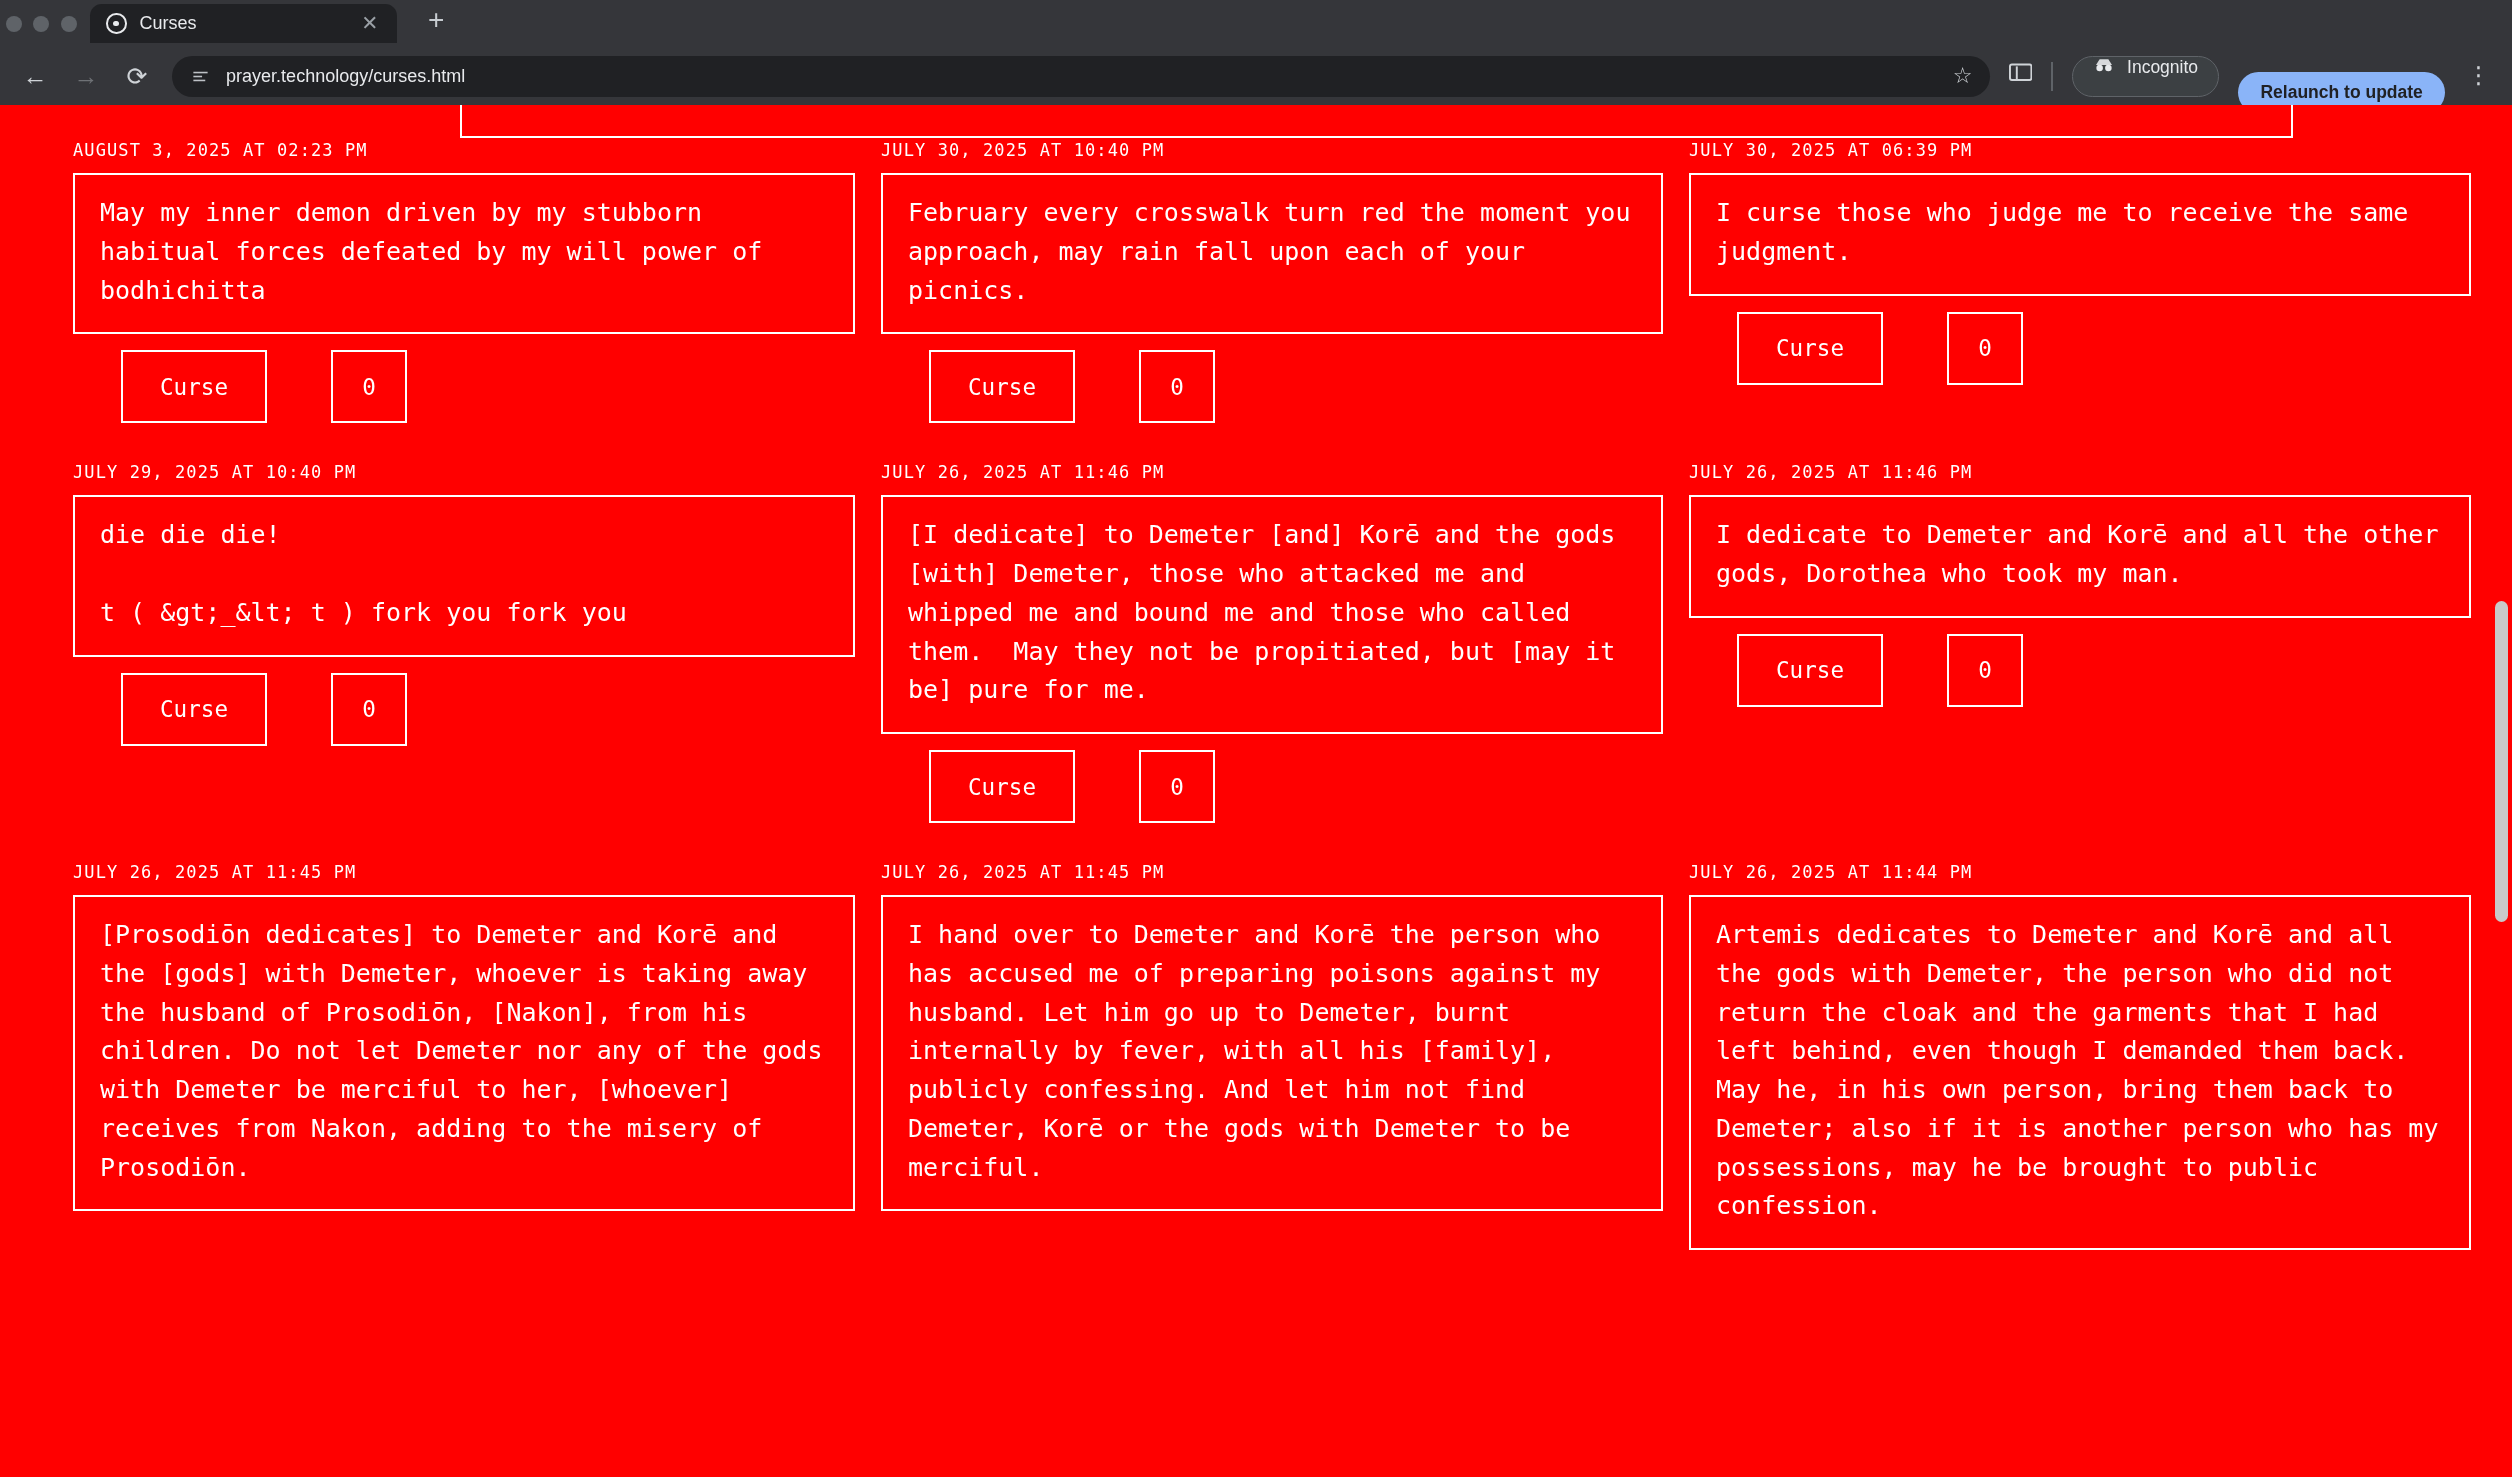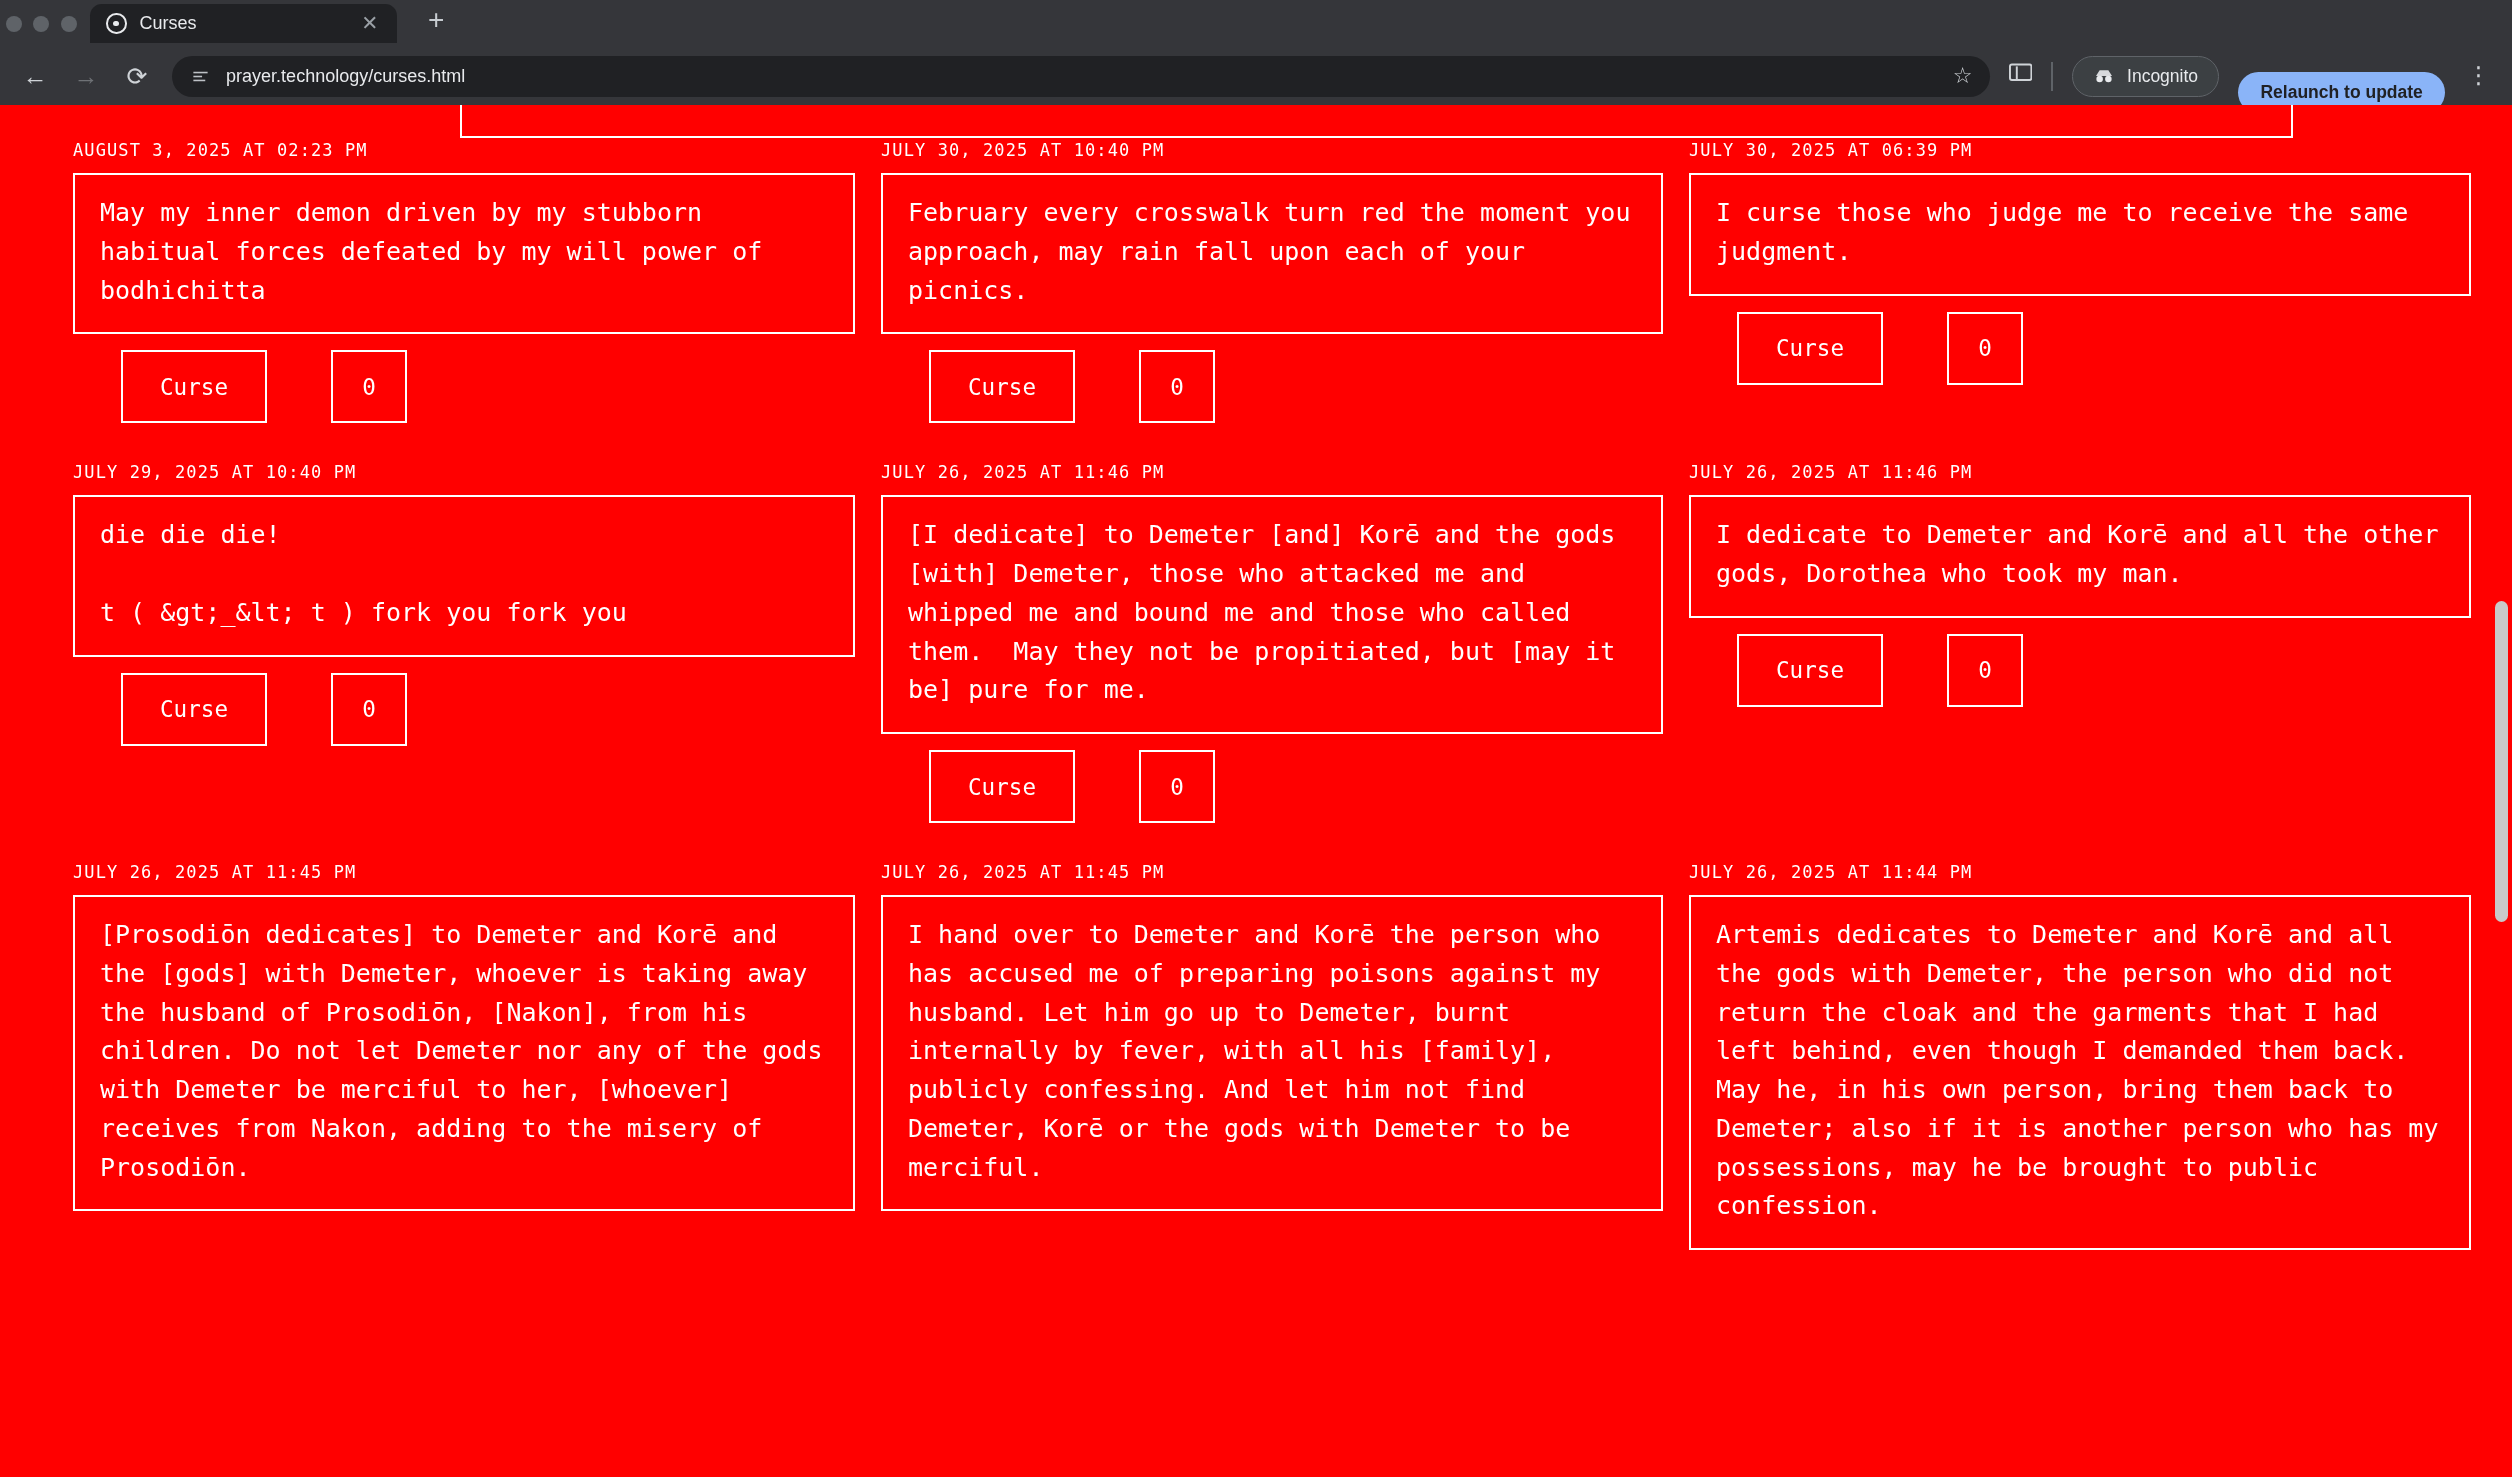--- a/index.html
+++ b/index.html
@@ -98,21 +98,21 @@
   .omni-ico { width: 22px; height: 22px; display:flex; align-items:center; justify-content:center; color:#bdc1c6;}
   .omni-url { flex: 1; white-space: nowrap; overflow: hidden; text-overflow: ellipsis; }
   .star { color: #cfd3d7; font-size: 22px; }
   .cast { color: #cfd3d7; font-size: 20.4px; }
   .divider-v { width: 1.5px; height: 29px; background: #5f6368; }
   .incognito-pill {
     height: 41px;
     background: #3c4043;
     border: 1.5px solid #5f6368;
     border-radius: 20.4px;
-    display: flex; align-items: center; gap: 11.7px;
+    display: flex; gap: 11.7px;
     padding: 0 20.4px;
     color: #e8eaed;
     font-size: 17.5px;
   }
   .relaunch {
     height: 41px;
     background: #8ab4f8;
     color: #202124;
     border-radius: 20.4px;
     display: flex; align-items: center;

